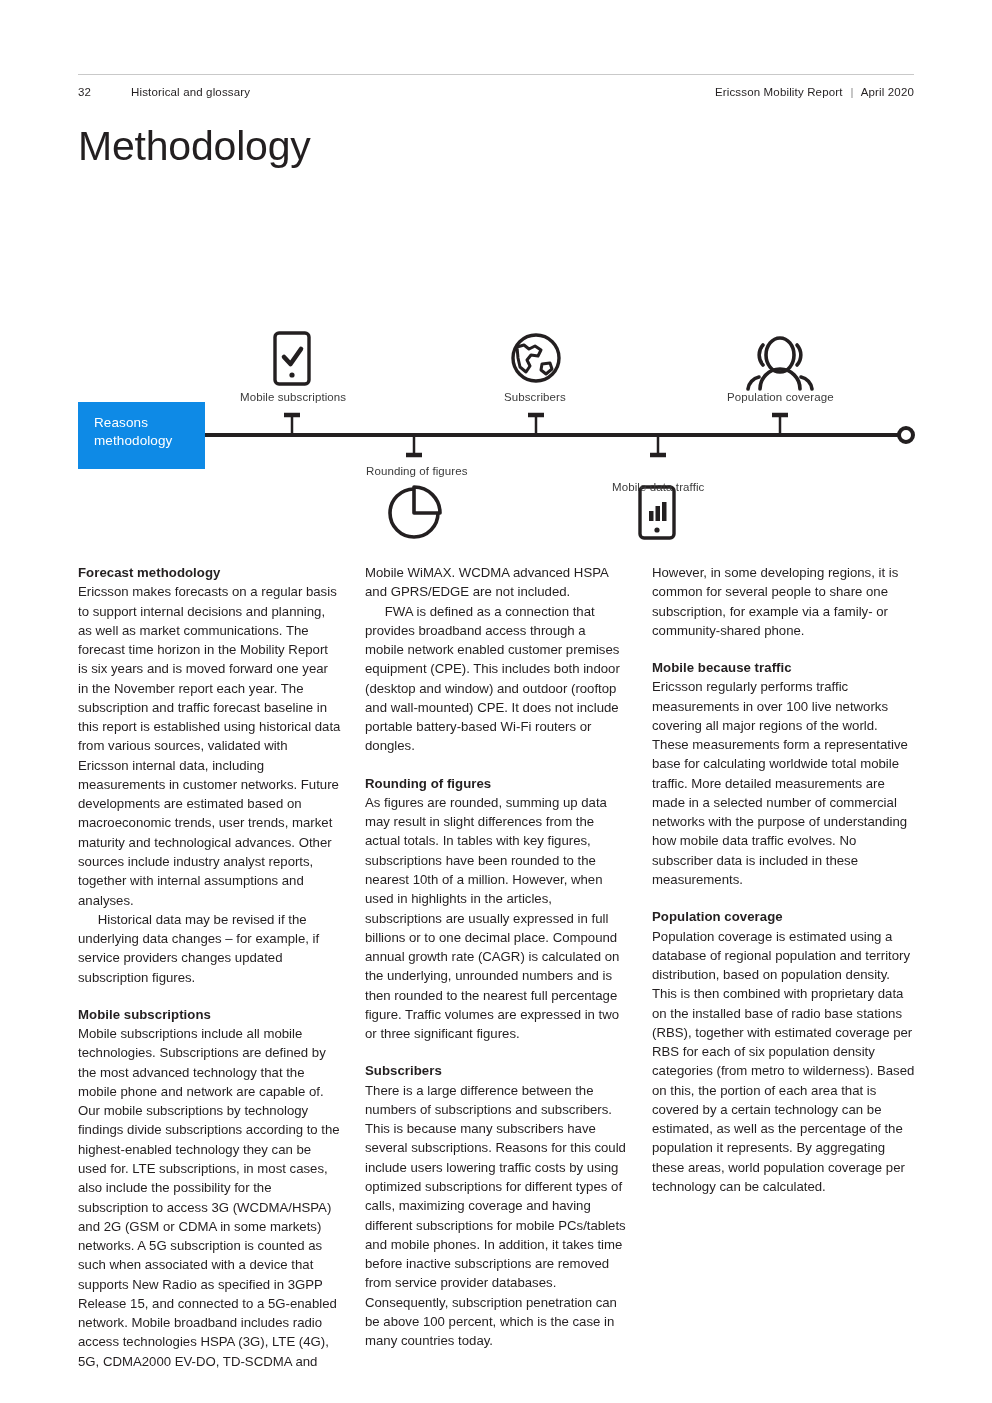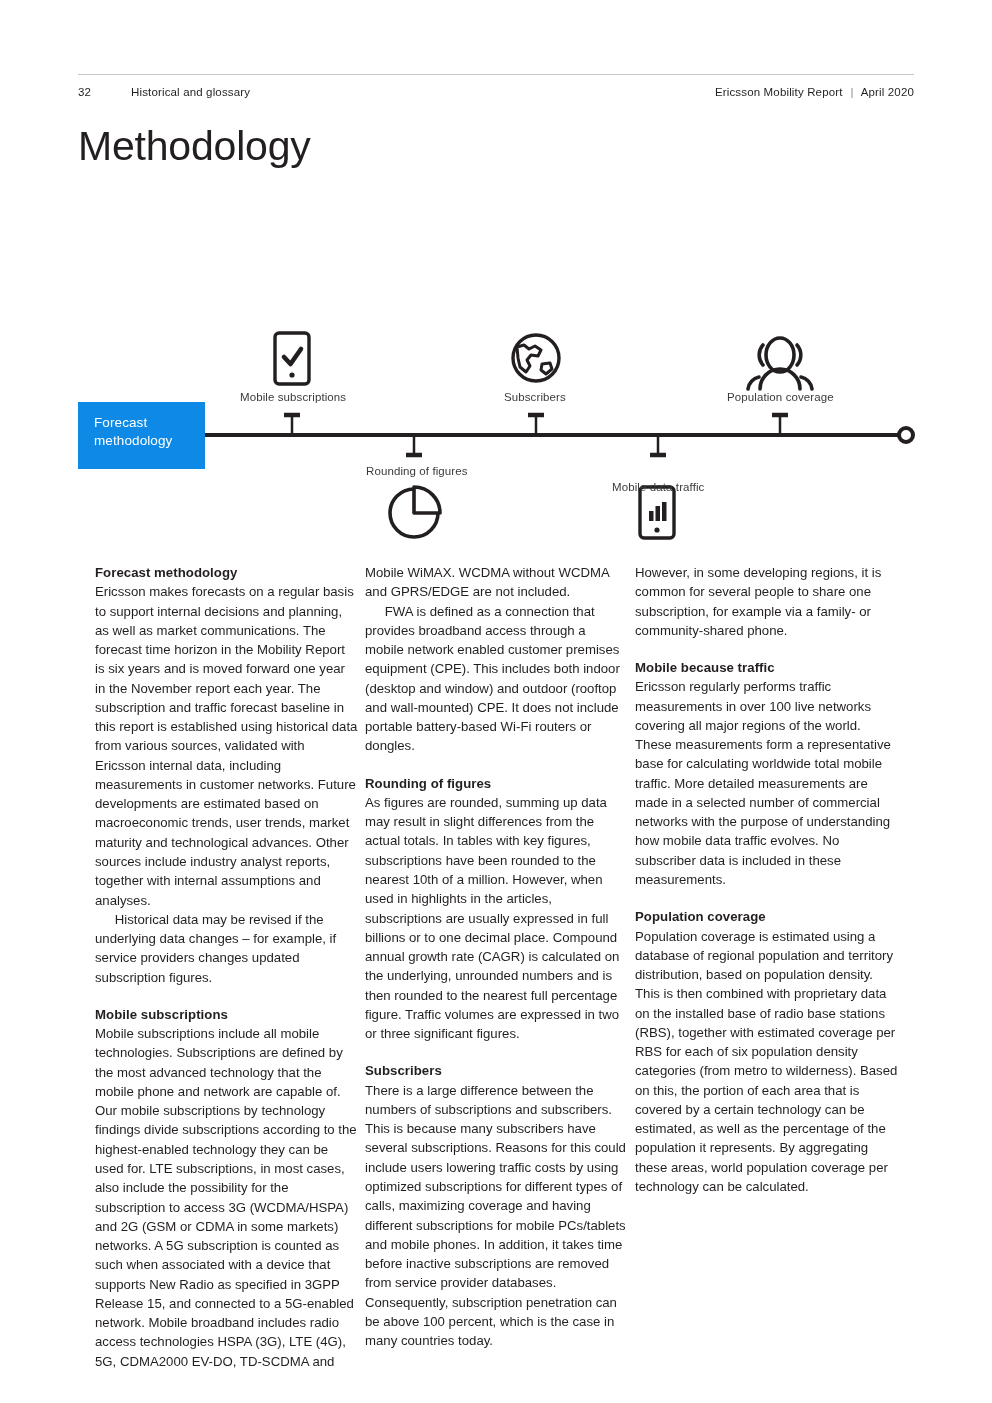--- a/index.html
+++ b/index.html
@@ -92,25 +92,25 @@
     font-size: 13.5px;
     line-height: 1.35;
     padding: 12px 0 0 16px;
     box-sizing: border-box;
     letter-spacing: 0.1px;
   }
 
   
   #body-columns {
     position: absolute;
-    left: 95px;
+    left: 78px;
     top: 563px;
     width: 838px;
     display: flex;
-    gap: 7px;
+    gap: 24px;
   }
   .col {
     width: 263px;
     font-size: 13.2px;
     line-height: 1.46;
     color: #231f20;
   }
   .col h3 {
     margin: 0 0 0 0;
     font-size: 13.2px;
@@ -207,35 +207,35 @@
   </svg>
 
   <div class="tl-label" style="left:240px; top:71px;">Mobile subscriptions</div>
   <div class="tl-label" style="left:504px; top:71px;">Subscribers</div>
   <div class="tl-label" style="left:727px; top:71px;">Population coverage</div>
   <div class="tl-label" style="left:366px; top:145px;">Rounding of figures</div>
   <div class="tl-label" style="left:612px; top:161px;">Mobile data traffic</div>
 </div>
 
 <div id="forecast-box">
-  <div>Forecast</div>
+  <div>Reasons</div>
   <div>methodology</div>
 </div>
 
 <div id="body-columns">
   <div class="col">
       <h3>Forecast methodology</h3>
       <p>Ericsson makes forecasts on a regular basis to support internal decisions and planning, as well as market communications. The forecast time horizon in the Mobility Report is six years and is moved forward one year in the November report each year. The subscription and traffic forecast baseline in this report is established using historical data from various sources, validated with Ericsson internal data, including measurements in customer networks. Future developments are estimated based on macroeconomic trends, user trends, market maturity and technological advances. Other sources include industry analyst reports, together with internal assumptions and analyses.</p>
       <p class="indent">Historical data may be revised if the underlying data changes – for example, if service providers changes updated subscription figures.</p>
       <div class="gap"></div>
       <h3>Mobile subscriptions</h3>
       <p>Mobile subscriptions include all mobile technologies. Subscriptions are defined by the most advanced technology that the mobile phone and network are capable of. Our mobile subscriptions by technology findings divide subscriptions according to the highest-enabled technology they can be used for. LTE subscriptions, in most cases, also include the possibility for the subscription to access 3G (WCDMA/HSPA) and 2G (GSM or CDMA in some markets) networks. A 5G subscription is counted as such when associated with a device that supports New Radio as specified in 3GPP Release 15, and connected to a 5G-enabled network. Mobile broadband includes radio access technologies HSPA (3G), LTE (4G), 5G, CDMA2000 EV-DO, TD-SCDMA and</p>
     </div>
   <div class="col">
-      <p>Mobile WiMAX. WCDMA without WCDMA and GPRS/EDGE are not included.</p>
+      <p>Mobile WiMAX. WCDMA advanced HSPA and GPRS/EDGE are not included.</p>
       <p class="indent">FWA is defined as a connection that provides broadband access through a mobile network enabled customer premises equipment (CPE). This includes both indoor (desktop and window) and outdoor (rooftop and wall-mounted) CPE. It does not include portable battery-based Wi-Fi routers or dongles.</p>
       <div class="gap"></div>
       <h3>Rounding of figures</h3>
       <p>As figures are rounded, summing up data may result in slight differences from the actual totals. In tables with key figures, subscriptions have been rounded to the nearest 10th of a million. However, when used in highlights in the articles, subscriptions are usually expressed in full billions or to one decimal place. Compound annual growth rate (CAGR) is calculated on the underlying, unrounded numbers and is then rounded to the nearest full percentage figure. Traffic volumes are expressed in two or three significant figures.</p>
       <div class="gap"></div>
       <h3>Subscribers</h3>
       <p>There is a large difference between the numbers of subscriptions and subscribers. This is because many subscribers have several subscriptions. Reasons for this could include users lowering traffic costs by using optimized subscriptions for different types of calls, maximizing coverage and having different subscriptions for mobile PCs/tablets and mobile phones. In addition, it takes time before inactive subscriptions are removed from service provider databases. Consequently, subscription penetration can be above 100 percent, which is the case in many countries today.</p>
     </div>
   <div class="col">
       <p>However, in some developing regions, it is common for several people to share one subscription, for example via a family- or community-shared phone.</p>

